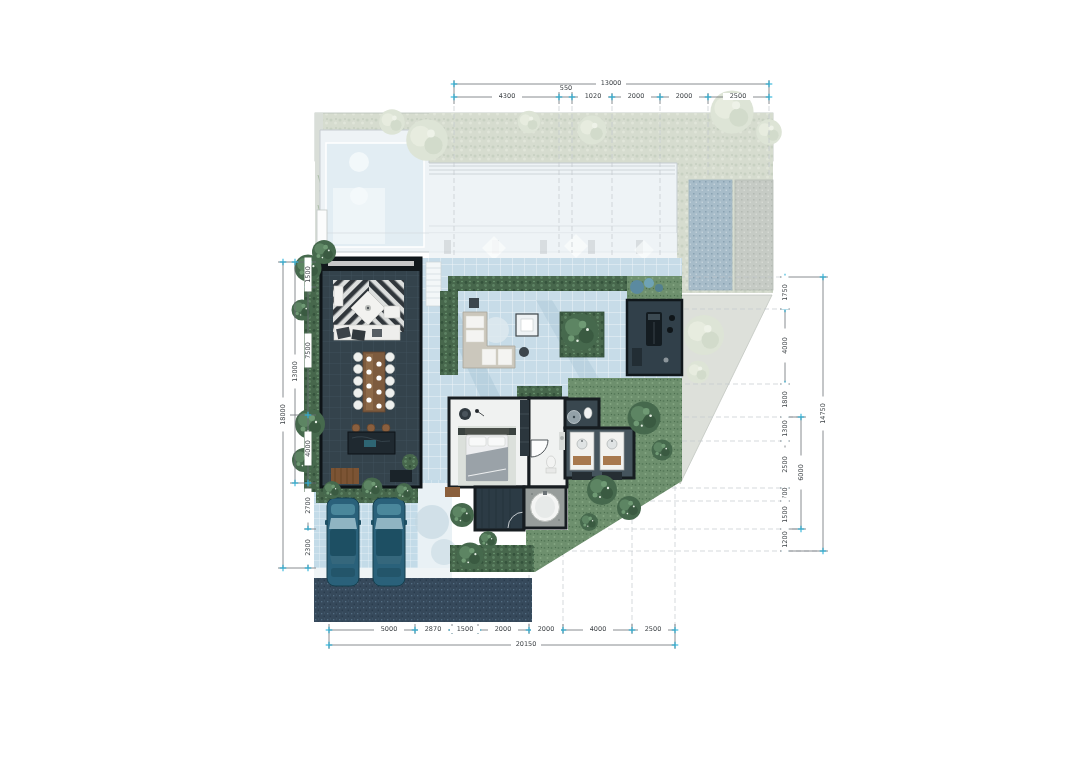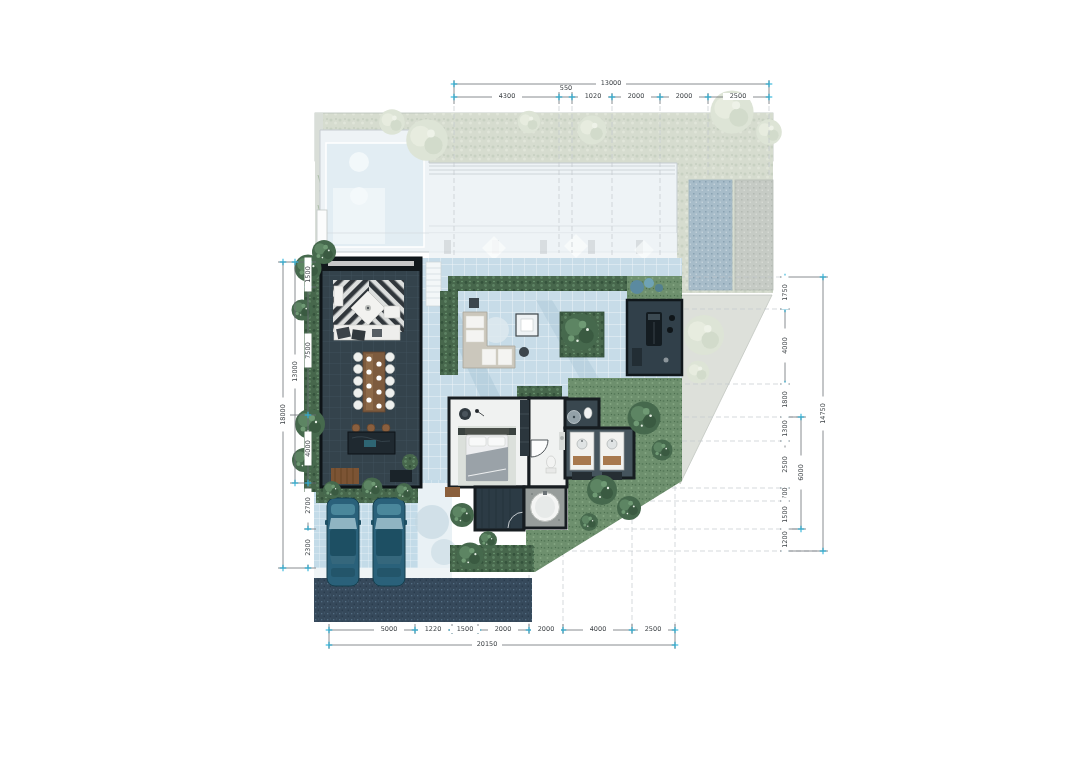--- a/index.html
+++ b/index.html
@@ -472,27 +472,27 @@
 
 <span class="dim" style="left:564px;top:80px">13000</span>
 <span class="dim" style="left:460px;top:93px">4300</span>
 <span class="dim" style="left:519px;top:85px">550</span>
 <span class="dim" style="left:546px;top:93px">1020</span>
 <span class="dim" style="left:589px;top:93px">2000</span>
 <span class="dim" style="left:637px;top:93px">2000</span>
 <span class="dim" style="left:691px;top:93px">2500</span>
 
 <span class="dim" style="left:342px;top:626px">5000</span>
-<span class="dim" style="left:386px;top:626px">1220</span>
+<span class="dim" style="left:386px;top:626px">2870</span>
 <span class="dim" style="left:418px;top:626px">1500</span>
 <span class="dim" style="left:456px;top:626px">2000</span>
 <span class="dim" style="left:499px;top:626px">2000</span>
 <span class="dim" style="left:551px;top:626px">4000</span>
 <span class="dim" style="left:606px;top:626px">2500</span>
-<span class="dim" style="left:440px;top:641px">20150</span>
+<span class="dim" style="left:479px;top:641px">20150</span>
 
 <span class="dimv" style="left:259px;top:271px">1500</span>
 <span class="dimv" style="left:259px;top:347px">7500</span>
 <span class="dimv" style="left:259px;top:445px">4000</span>
 <span class="dimv" style="left:259px;top:502px">2700</span>
 <span class="dimv" style="left:259px;top:544px">2300</span>
 <span class="dimv" style="left:246px;top:368px">13000</span>
 <span class="dimv" style="left:234px;top:411px">18000</span>
 
 <span class="dimv" style="left:736px;top:289px">1750</span>

